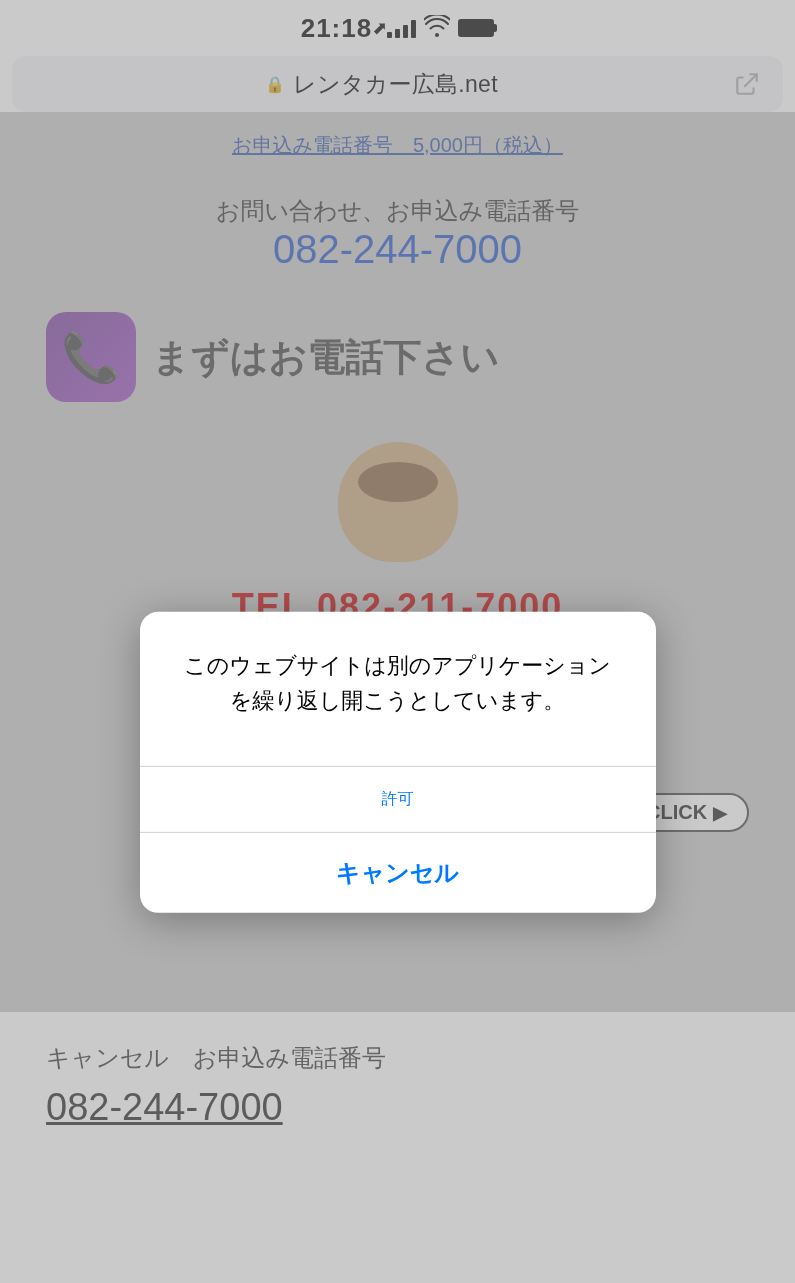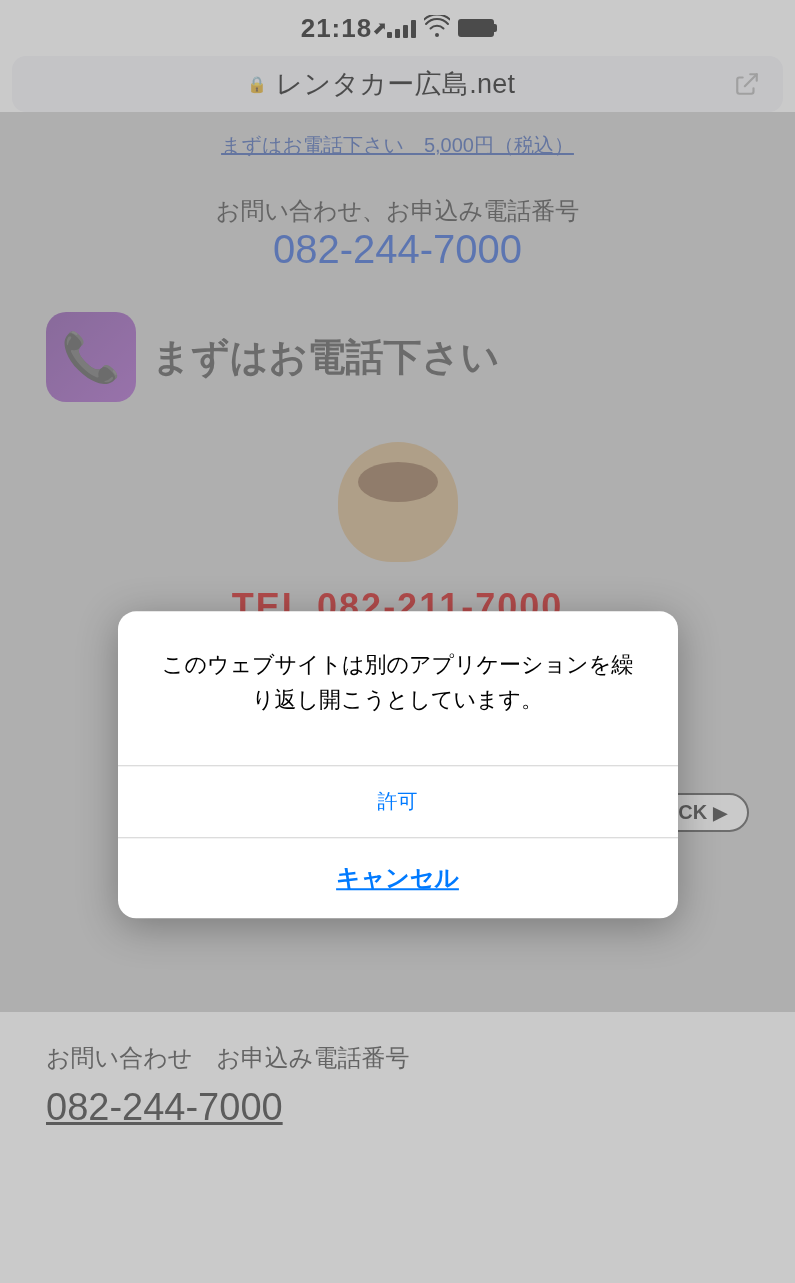--- a/index.html
+++ b/index.html
@@ -87,21 +87,21 @@
       align-items: center;
       gap: 8px;
       flex: 1;
       justify-content: center;
     }
     .lock-icon {
       font-size: 16px;
       color: #666;
     }
     .url-text {
-      font-size: 27px;
+      font-size: 23px;
       color: #000;
       letter-spacing: 0.3px;
     }
     .share-icon-btn {
       width: 32px;
       height: 32px;
       display: flex;
       align-items: center;
       justify-content: center;
     }
@@ -226,21 +226,21 @@
       background: rgba(150, 150, 150, 0.5);
       display: flex;
       align-items: center;
       justify-content: center;
       z-index: 10;
     }
 
     .modal {
       background: #fff;
       border-radius: 18px;
-      width: 560px;
+      width: 516px;
       overflow: hidden;
       box-shadow: 0 8px 40px rgba(0,0,0,0.3);
       position: absolute;
       top: 50%;
       left: 50%;
       transform: translate(-50%, -10%);
     }
 
     .modal-body {
       padding: 36px 40px 20px 40px;
@@ -257,38 +257,37 @@
       height: 1px;
       background: #d0d0d0;
       margin-top: 28px;
     }
 
     .modal-btn {
       display: block;
       width: 100%;
       padding: 22px;
       text-align: center;
-      font-size: 20px;
+      font-size: 16px;
       color: #007aff;
       background: transparent;
       border: none;
       cursor: pointer;
       font-family: inherit;
     }
 
     .modal-btn-divider {
       height: 1px;
       background: #d0d0d0;
     }
 
     .modal-btn-cancel {
       font-size: 24px;
       font-weight: 600;
       padding: 24px;
-      text-decoration: underline;
     }
   </style>
 </head>
 <body>
 
 <div class="status-bar">
   <div class="status-time">21:18</div>
   <span class="location-icon">⬈</span>
   <div class="status-icons">
     <div class="signal-bars">
@@ -318,21 +317,21 @@
     <svg class="share-icon-svg" viewBox="0 0 24 24" fill="none" stroke="#aaa" stroke-width="2">
       <path d="M8 6H5a2 2 0 0 0-2 2v11a2 2 0 0 0 2 2h11a2 2 0 0 0 2-2v-3" stroke-linecap="round"></path>
       <polyline points="15 3 21 3 21 9" stroke-linecap="round" stroke-linejoin="round"></polyline>
       <line x1="10" y1="14" x2="21" y2="3" stroke-linecap="round"></line>
     </svg>
   </div>
 </div>
 
 <div class="page-content">
 
-  <div class="studless-text">まずはお電話下さい　5,000円（税込）</div>
+  <div class="studless-text">お申込み電話番号　5,000円（税込）</div>
 
   <div class="inquiry-label">お問い合わせ、お申込み電話番号</div>
 
   <a class="phone-number-link">082-244-7000</a>
 
   <div class="viber-section">
     <div class="viber-icon">
       <span class="viber-icon-inner">📞</span>
     </div>
     <div class="viber-text">まずはお電話下さい</div>
@@ -351,21 +350,21 @@
   <div style="display:flex; justify-content:flex-end; margin-top:10px;">
     <div class="click-badge">
       <span>CLICK</span>
       <span class="cursor-arrow">▶</span>
     </div>
   </div>
 
 </div>
 
 <div class="bottom-content">
-  <div class="inquiry-label-bottom">お問い合わせ　お申込み電話番号</div>
+  <div class="inquiry-label-bottom">キャンセル　お申込み電話番号</div>
   <div class="phone-number-bottom">082-244-7000</div>
 </div>
 
 <div class="modal-overlay">
   <div class="modal">
     <div class="modal-body">
       <p class="modal-message">このウェブサイトは別のアプリケーションを繰り返し開こうとしています。</p>
     </div>
     <div class="modal-divider"></div>
     <button class="modal-btn">許可</button>

